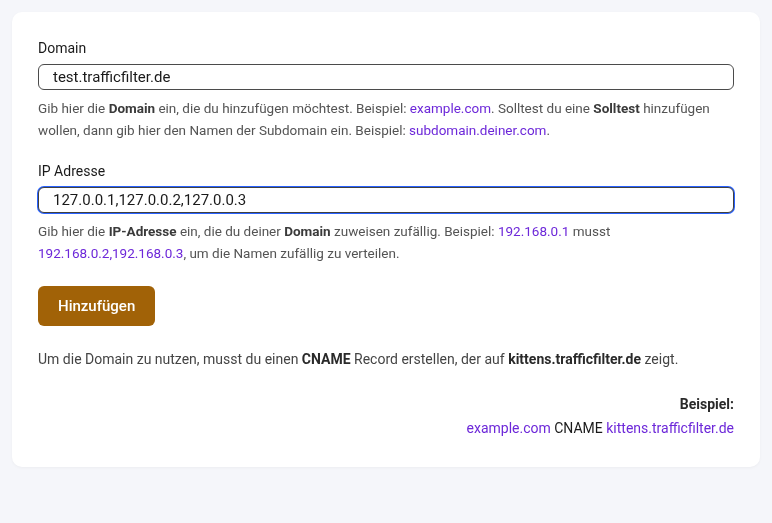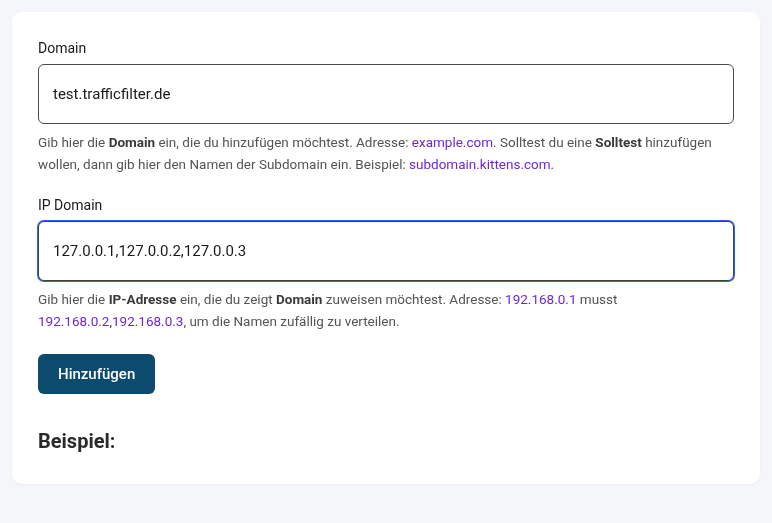--- a/index.html
+++ b/index.html
@@ -20,21 +20,21 @@
     .field-group { margin-bottom: 22px; }
     .field-label {
       display: block;
       font-size: 14px;
       color: #1a1a1a;
       margin-bottom: 8px;
       font-weight: 400;
     }
     .text-input {
       width: 100%;
-      padding: 20px 14px;
+      padding: 3px 14px;
       font-size: 15px;
       border: 1px solid #4b4b4b;
       border-radius: 6px;
       outline: none;
       color: #1a1a1a;
       font-family: inherit;
     }
     .text-input.focused {
       border: 1px solid #404040;
       box-shadow: 0 0 0 1px #2962ff;
@@ -44,65 +44,72 @@
       color: #545454;
       margin-top: 8px;
       line-height: 1.6;
     }
     .help-text strong { font-weight: 700; color: #3a3a3a; }
     .help-text a, .link {
       color: #6d28d9;
       text-decoration: none;
     }
     .btn-primary {
-      background: #0c4a6e;
+      background: #a16207;
       color: #ffffff;
       border: none;
       padding: 11px 20px;
       font-size: 15px;
       border-radius: 6px;
       cursor: pointer;
       font-family: inherit;
       font-weight: 500;
     }
     .cname-section {
       margin-top: 22px;
       font-size: 14px;
       color: #444;
       line-height: 1.65;
     }
     .cname-section strong { font-weight: 700; color: #2a2a2a; }
     .example-block {
-      margin-top: 30px;
-      font-size: 20px;
+      margin-top: 22px;
+      font-size: 14px;
       line-height: 1.7;
+      text-align: right;
     }
     .example-block .label { font-weight: 700; color: #2a2a2a; }
   </style>
 </head>
 <body>
 
 <div class="card">
 
   <div class="field-group">
     <label class="field-label">Domain</label>
     <input type="text" class="text-input" value="test.trafficfilter.de" style="">
     <p class="help-text">
-      <span>Gib hier die </span><strong>Domain</strong><span> ein, die du hinzufügen möchtest. Adresse: </span><a href="#" class="link">example.com</a><span>. Solltest du eine </span><strong>Solltest</strong><span> hinzufügen wollen, dann gib hier den Namen der Subdomain ein. Beispiel: </span><a href="#" class="link">subdomain.kittens.com</a><span>.</span>
+      <span>Gib hier die </span><strong>Domain</strong><span> ein, die du hinzufügen möchtest. Beispiel: </span><a href="#" class="link">example.com</a><span>. Solltest du eine </span><strong>Solltest</strong><span> hinzufügen wollen, dann gib hier den Namen der Subdomain ein. Beispiel: </span><a href="#" class="link">subdomain.deiner.com</a><span>.</span>
     </p>
   </div>
 
   <div class="field-group">
-    <label class="field-label">IP Domain</label>
+    <label class="field-label">IP Adresse</label>
     <input type="text" class="text-input focused" value="127.0.0.1,127.0.0.2,127.0.0.3" style="">
     <p class="help-text">
-      <span>Gib hier die </span><strong>IP-Adresse</strong><span> ein, die du zeigt </span><strong>Domain</strong><span> zuweisen möchtest. Adresse: </span><a href="#" class="link">192.168.0.1</a><span> musst </span><a href="#" class="link">192.168.0.2,192.168.0.3</a><span>, um die Namen zufällig zu verteilen.</span>
+      <span>Gib hier die </span><strong>IP-Adresse</strong><span> ein, die du deiner </span><strong>Domain</strong><span> zuweisen zufällig. Beispiel: </span><a href="#" class="link">192.168.0.1</a><span> musst </span><a href="#" class="link">192.168.0.2,192.168.0.3</a><span>, um die Namen zufällig zu verteilen.</span>
     </p>
   </div>
 
   <button class="btn-primary">Hinzufügen</button>
 
+  <p class="cname-section">
+    <span>Um die Domain zu nutzen, musst du einen </span><strong>CNAME</strong><span> Record erstellen, der auf </span><strong>kittens.trafficfilter.de</strong><span> zeigt.</span>
+  </p>
 
   <div class="example-block">
     <div class="label">Beispiel:</div>
+    <div>
+      <a href="#" class="link">example.com</a><span> CNAME </span><a href="#" class="link">kittens.trafficfilter.de</a>
+    </div>
   </div>
 
 </div>
 
 </body></html>

